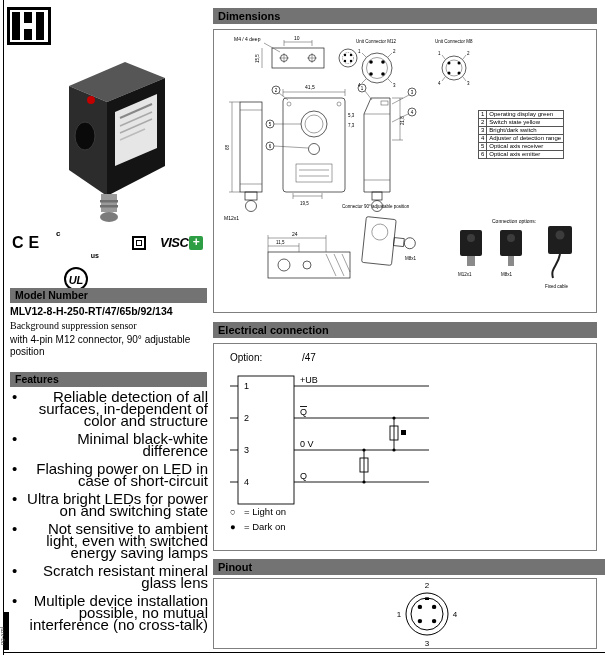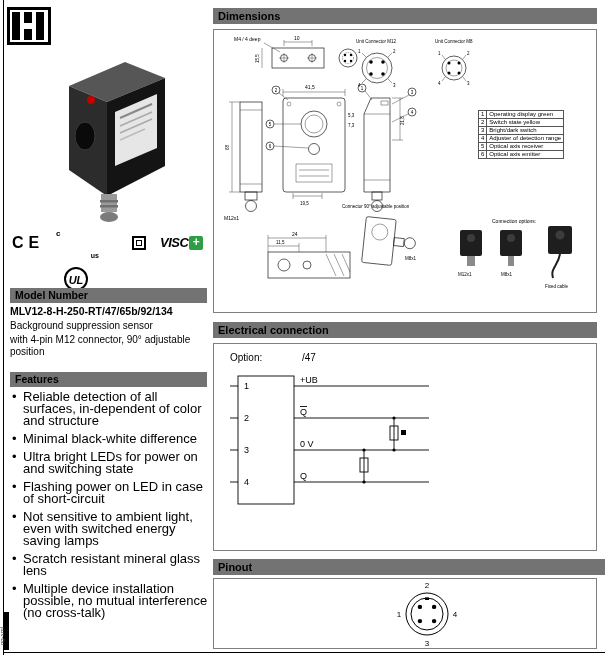--- a/index.html
+++ b/index.html
@@ -27,24 +27,24 @@
   .hdr-pinout { left:213px; top:559px; width:447px; }
 
   
   .box { position:absolute; border:1px solid #7f7f7f; background:#fff; }
   .box-dim    { left:213px; top:29px;  width:384px; height:284px; }
   .box-elec   { left:213px; top:343px; width:384px; height:208px; }
   .box-pinout { left:213px; top:578px; width:384px; height:71px;  }
 
   
   .model-number { position:absolute; left:10px; top:305px; font-size:10.5px; font-weight:bold; width:197px; }
-  .model-desc   { position:absolute; left:10px; top:320px; font-size:10px; width:197px; }
+  .model-desc   { position:absolute; left:10px; top:320px; font-size:10px; width:197px;font-family:Liberation Serif, serif; }
   .model-sub    { position:absolute; left:10px; top:334px; font-size:10px; width:186px; line-height:12px; }
   .features { position:absolute; left:10px; top:391px; width:198px; list-style:none; }
-  .features li { position:relative; padding-left:13px; font-size:13px; line-height:12px; margin-bottom:6px; }
+  .features li { position:relative; padding-left:13px; font-size:15px; line-height:12px; margin-bottom:6px;text-align:right; }
   .features li::before { content:"\2022"; position:absolute; left:2px; }
 
   
   .certs { position:absolute; left:10px; top:228px; width:198px; height:32px; }
   .ce { position:absolute; left:2px; top:6px; font-size:16px; font-weight:bold; letter-spacing:5px; }
   .ul { position:absolute; left:48px; top:2px; width:36px; height:28px; }
   .ul-circle { position:absolute; left:6px; top:1px; width:24px; height:24px; border:2px solid #000;
                border-radius:50%; text-align:center; line-height:22px; font-weight:bold; font-style:italic; font-size:11px;margin-top:36px; }
   .ul-c  { position:absolute; left:-2px; top:-1px; font-size:8px; font-weight:bold; }
   .ul-us { position:absolute; right:-5px; bottom:-1px; font-size:7px; font-weight:bold; }
@@ -136,22 +136,22 @@
 
   <div class="hdr hdr-model">Model Number</div>
   <div class="model-number">MLV12-8-H-250-RT/47/65b/92/134</div>
   <div class="model-desc">Background suppression sensor</div>
   <div class="model-sub">with 4-pin M12 connector, 90° adjustable position</div>
 
   <div class="hdr hdr-features">Features</div>
   <ul class="features">
     <li>Reliable detection of all surfaces, in-dependent of color and structure</li>
     <li>Minimal black-white difference</li>
+    <li>Flashing power on LED in case of short-circuit</li>
     <li>Ultra bright LEDs for power on and switching state</li>
-    <li>Flashing power on LED in case of short-circuit</li>
     <li>Not sensitive to ambient light, even with switched energy saving lamps</li>
     <li>Scratch resistant mineral glass lens</li>
     <li>Multiple device installation possible, no mutual interference (no cross-talk)</li>
   </ul>
 
   <div class="hdr hdr-dim">Dimensions</div>
   <div class="box box-dim">
 
     <svg class="dim-svg" width="382" height="282" viewBox="0 0 382 282">
 
@@ -395,20 +395,28 @@
       <rect x="177" y="58" width="5" height="5" fill="#000"></rect>
       <circle cx="170" cy="46" r="1.6" fill="#000"></circle>
         <circle cx="170" cy="78" r="1.6" fill="#000"></circle>
 
       <line class="ln" x1="140" y1="78" x2="140" y2="110"></line>
       <rect class="ln" x="136" y="86" width="8" height="14" fill="#fff"></rect>
       <circle cx="140" cy="78" r="1.6" fill="#000"></circle>
         <circle cx="140" cy="110" r="1.6" fill="#000"></circle>
     </svg>
 
+    <div class="elec-legend">
+      <div>
+        <span class="sym">○</span><span>= Light on</span>
+      </div>
+      <div>
+        <span class="sym">●</span><span>= Dark on</span>
+      </div>
+    </div>
   </div>
 
   <div class="hdr hdr-pinout">Pinout</div>
   <div class="box box-pinout">
     <svg class="pinout-svg" width="90" height="70" viewBox="0 0 90 70">
       <circle class="ln" cx="45" cy="35" r="21"></circle>
       <circle class="ln" cx="45" cy="35" r="16" stroke-width="0.7"></circle>
       <circle cx="37.9" cy="27.9" r="2.2" fill="#000"></circle>
       <circle cx="52.1" cy="27.9" r="2.2" fill="#000"></circle>
       <circle cx="37.9" cy="42.1" r="2.2" fill="#000"></circle>

